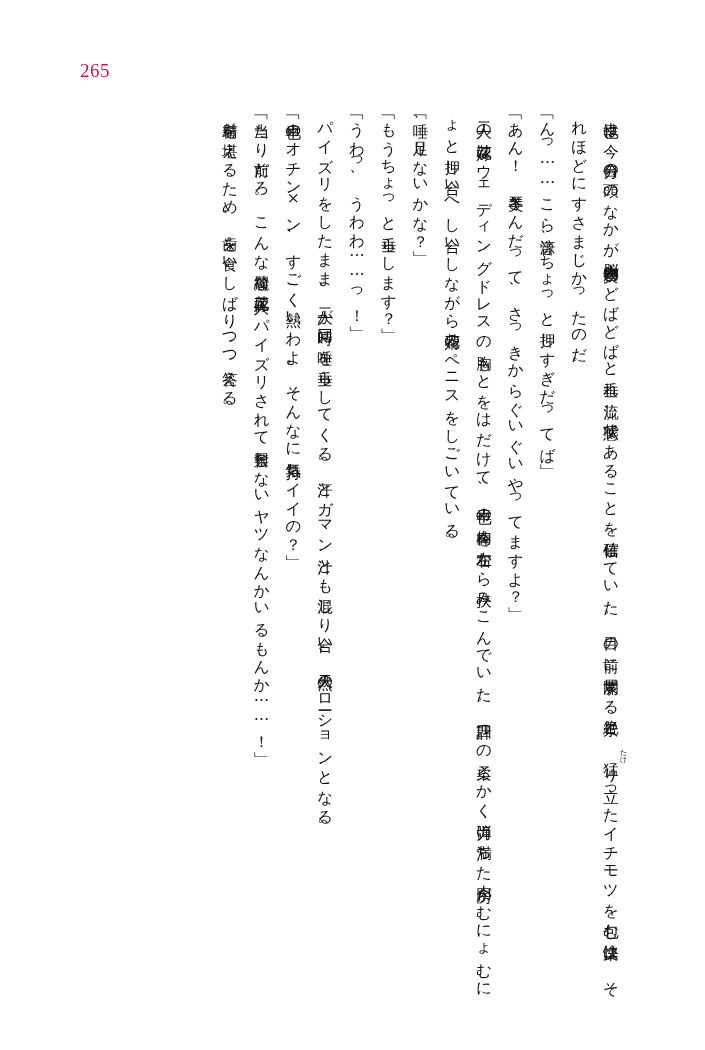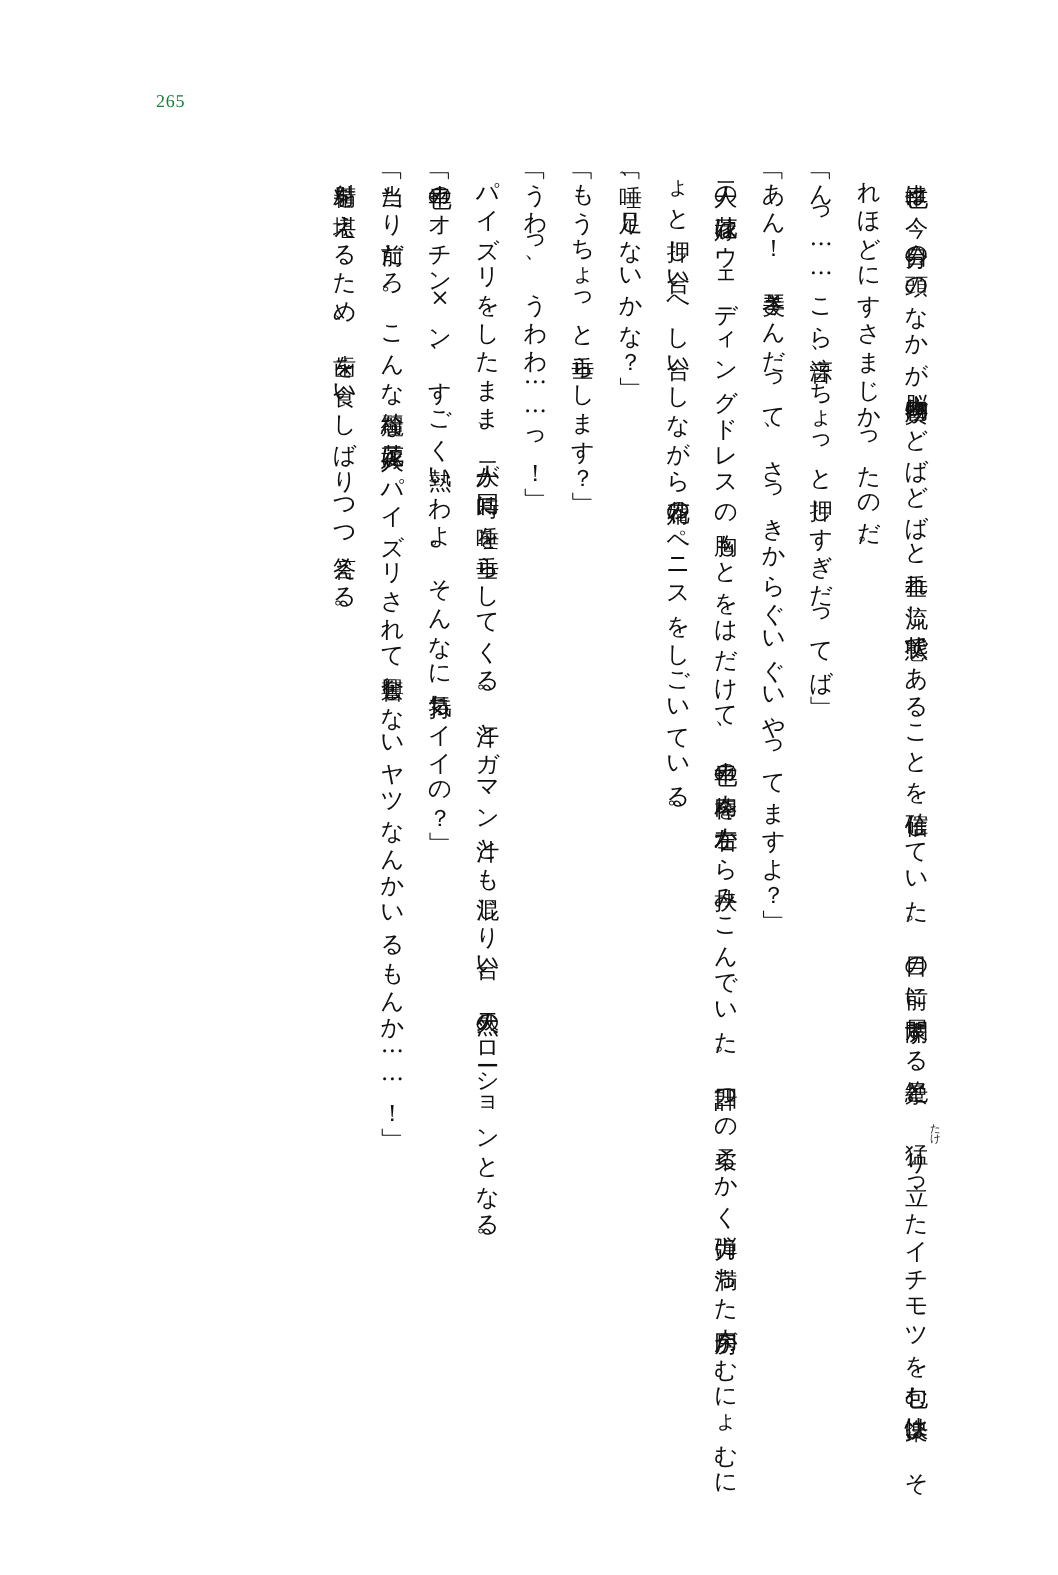--- a/index.html
+++ b/index.html
@@ -17,24 +17,24 @@
   }
   .page {
     position: relative;
     width: 705px;
     height: 1050px;
     box-sizing: border-box;
   }
   .page-number {
     position: absolute;
     top: 60px;
-    left: 104px;
-    font-size: 12px;
+    left: 80px;
+    font-size: 19px;
     letter-spacing: 0.5px;
-    color: #15803d;
+    color: #be185d;
     font-family: "Liberation Serif", "DejaVu Serif", serif;
   }
   .text-body {
     position: absolute;
     top: 110px;
     right: 78px;
     height: 880px;
     width: 560px;
     writing-mode: vertical-rl;
     text-orientation: upright;

